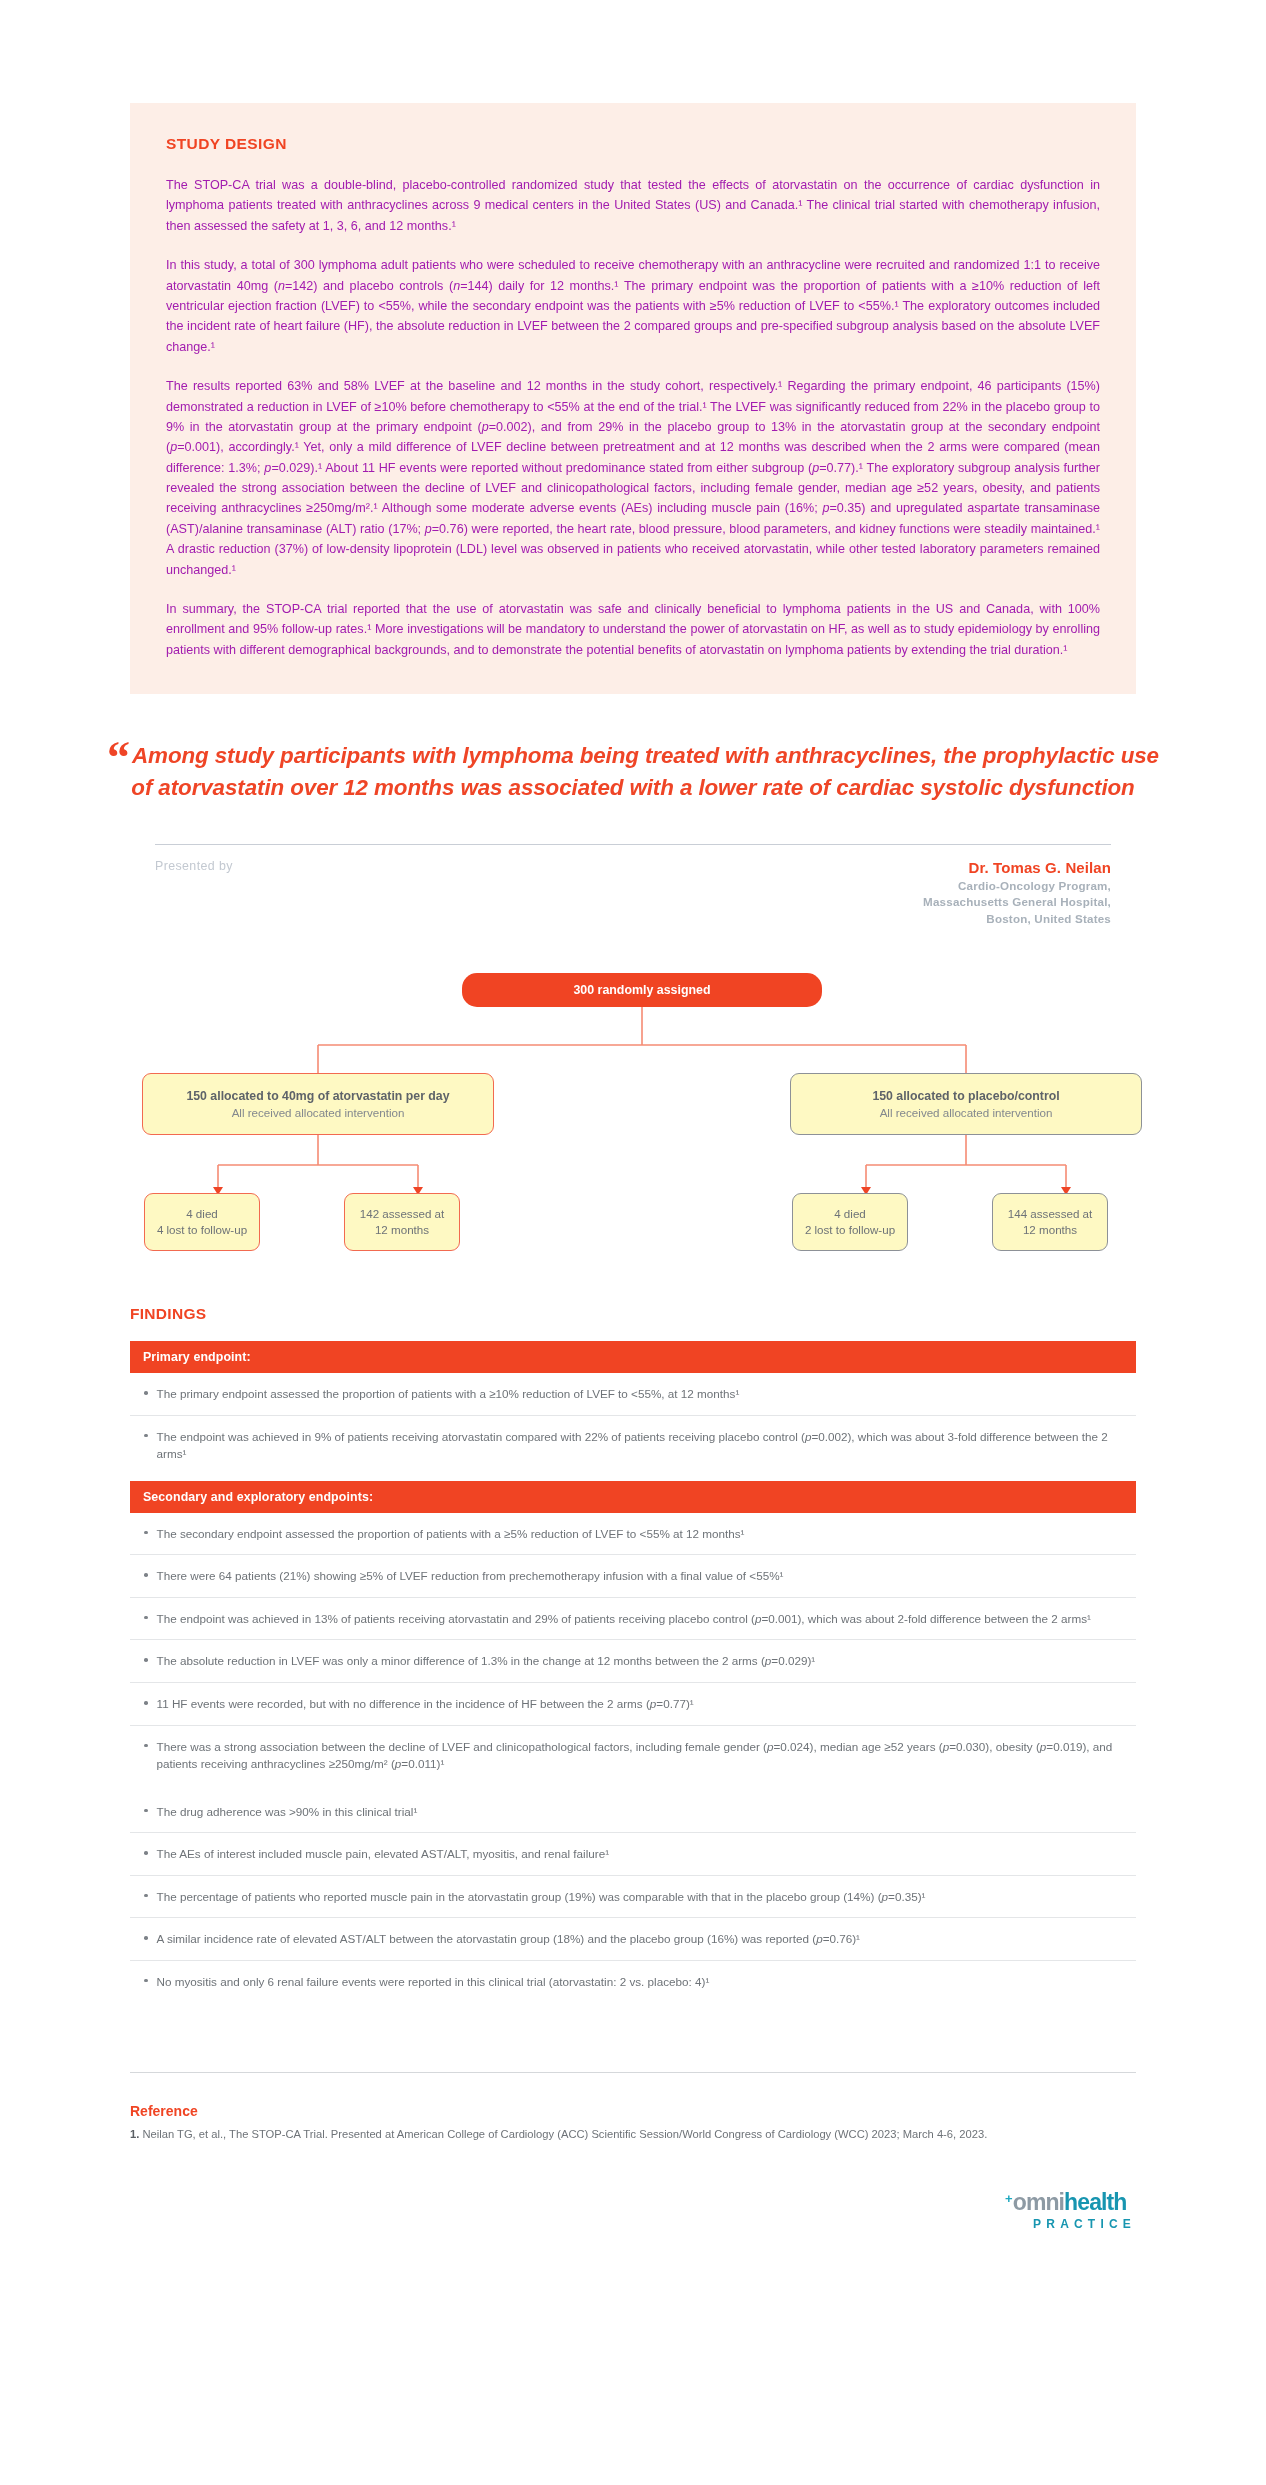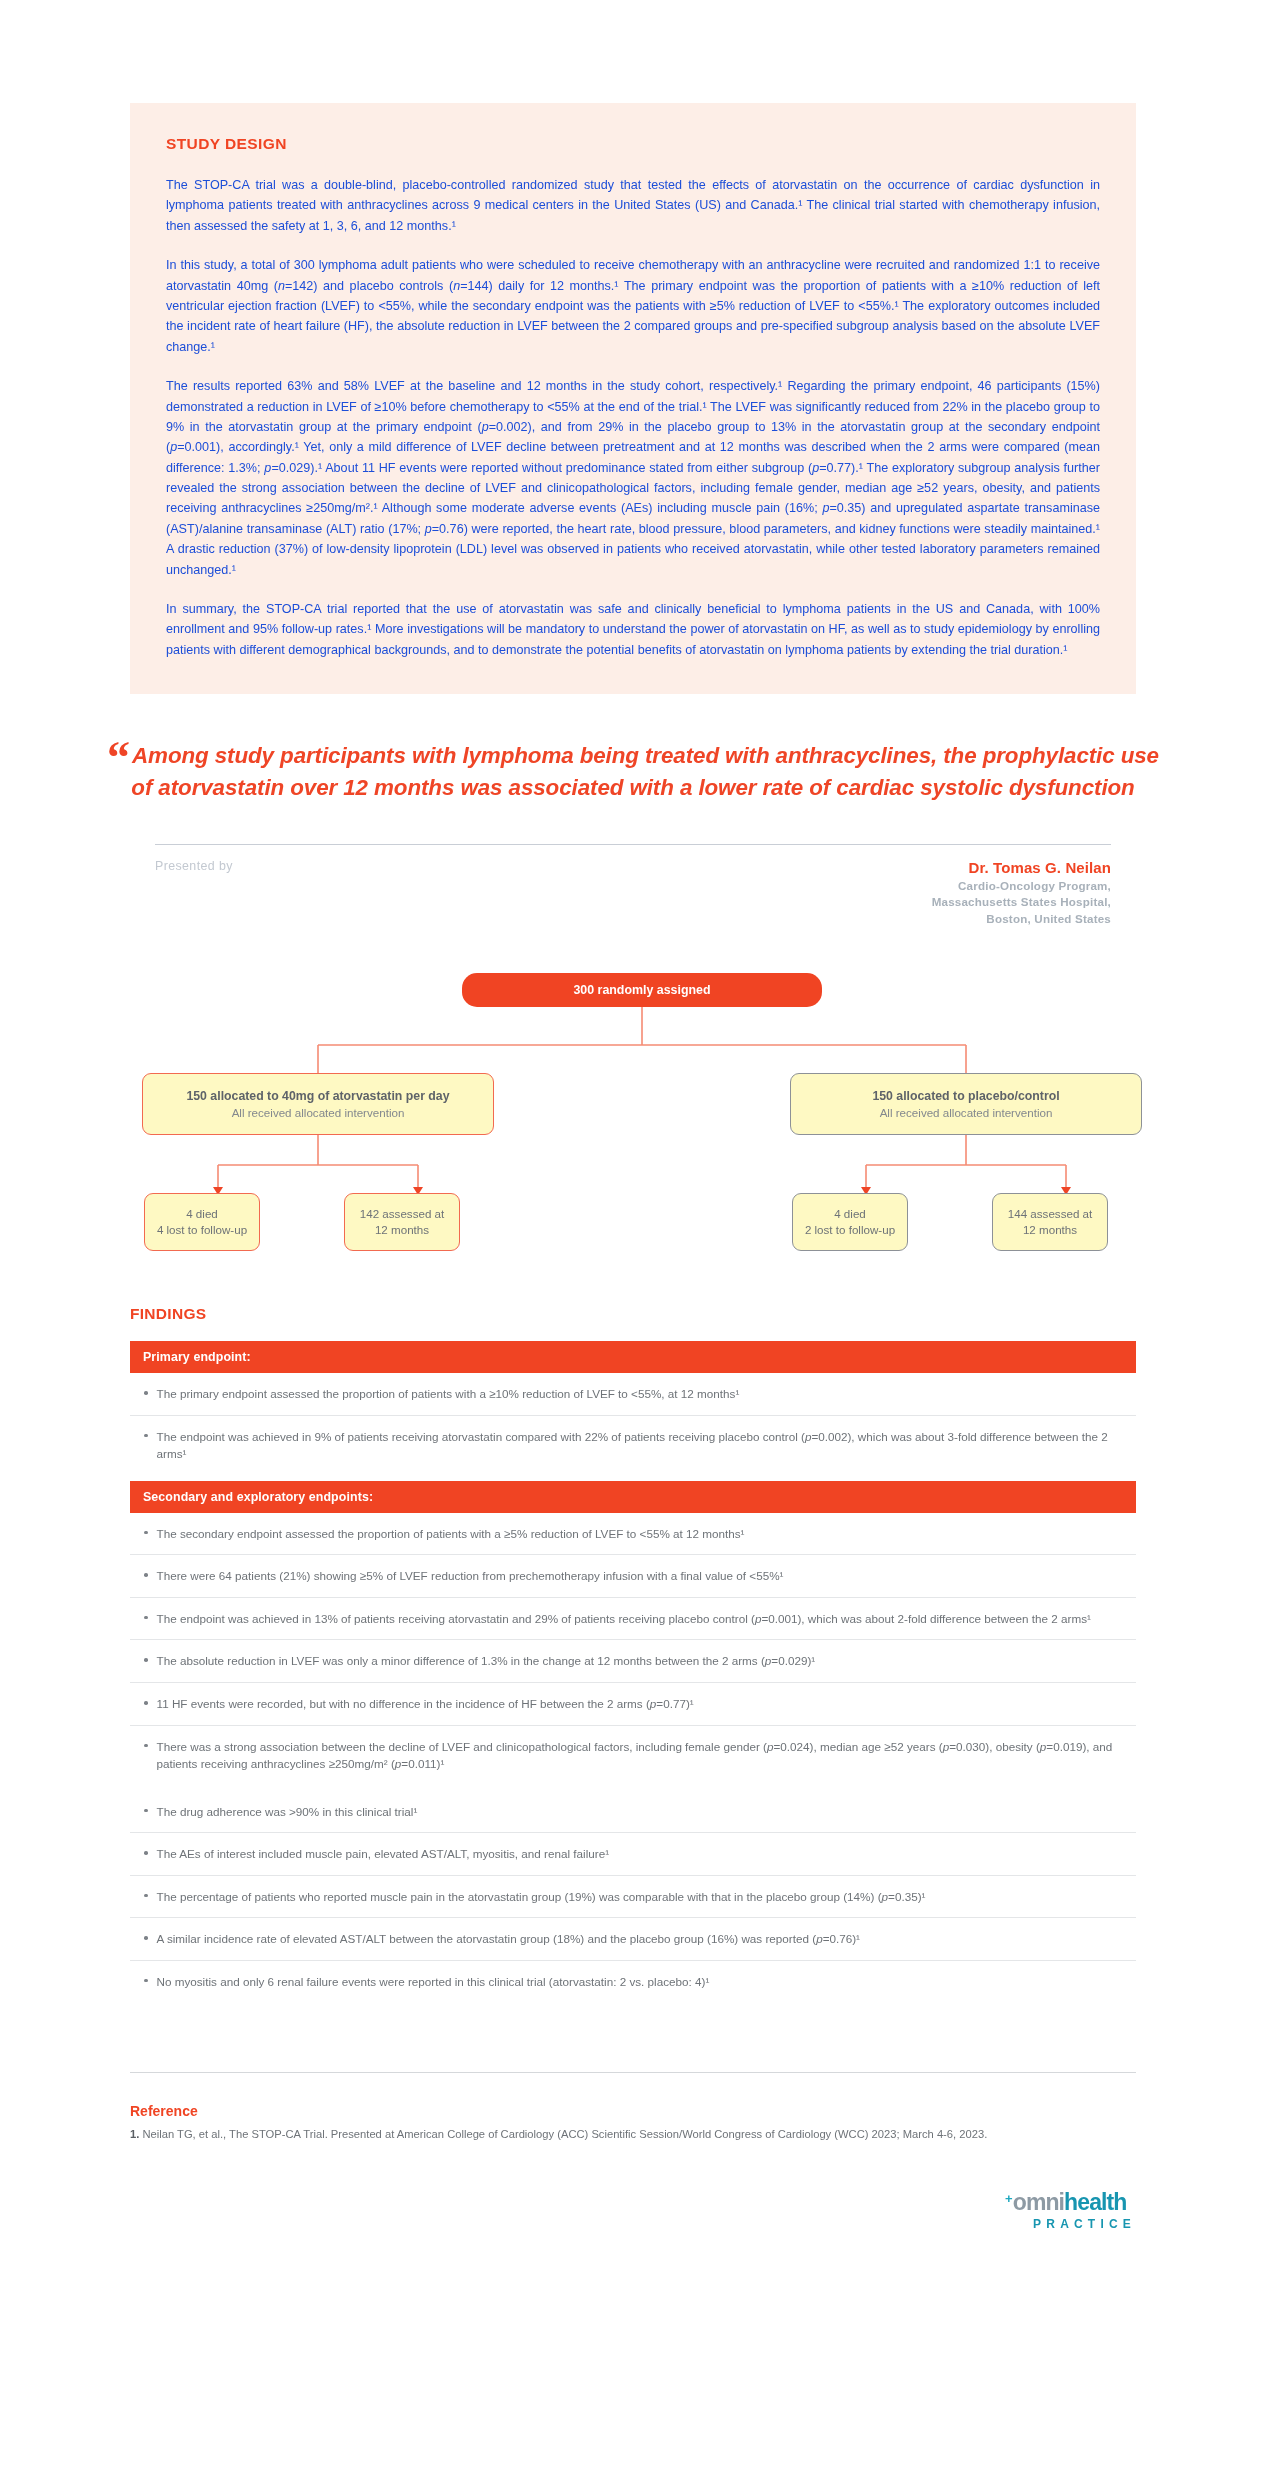--- a/index.html
+++ b/index.html
@@ -24,21 +24,21 @@
     color: #f04423;
     font-size: 15.5px;
     font-weight: bold;
     letter-spacing: 0.4px;
     margin-bottom: 22px;
   }
   .panel-p {
     font-size: 12.6px;
     line-height: 1.62;
     text-align: justify;
-    color: #1d4ed8;
+    color: #a21caf;
     margin-bottom: 19px;
   }
   .panel-p:last-child { margin-bottom: 0; }
   .panel-p i { font-style: italic; }
 
   
   .quote-wrap {
     margin: 46px 95px 0 95px;
     text-align: center;
     position: relative;
@@ -252,21 +252,21 @@
     <div class="quote-text"><span class="quote-mark">“</span><span>Among study participants with lymphoma being treated with anthracyclines, the prophylactic use of atorvastatin over 12 months was associated with a lower rate of cardiac systolic dysfunction</span></div>
   </section>
 
   <div class="presenter-rule"></div>
   <section class="presenter-row">
     <div class="presented-by">Presented by</div>
     <div class="presenter-block">
       <div class="presenter-name">Dr. Tomas G. Neilan</div>
       <div class="presenter-aff">
         <div>Cardio-Oncology Program,</div>
-        <div>Massachusetts States Hospital,</div>
+        <div>Massachusetts General Hospital,</div>
         <div>Boston, United States</div>
       </div>
     </div>
   </section>
 
   <section class="flow">
     <svg width="1006" height="270">
       <g stroke="#f58b73" stroke-width="1.6" fill="none">
 
         <path d="M512 34 L512 72"></path>

